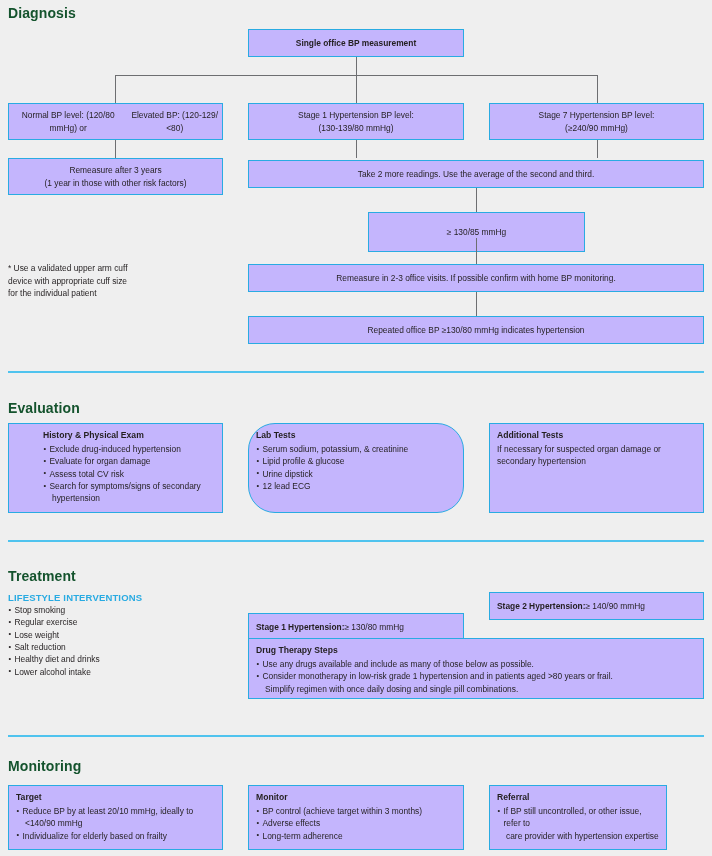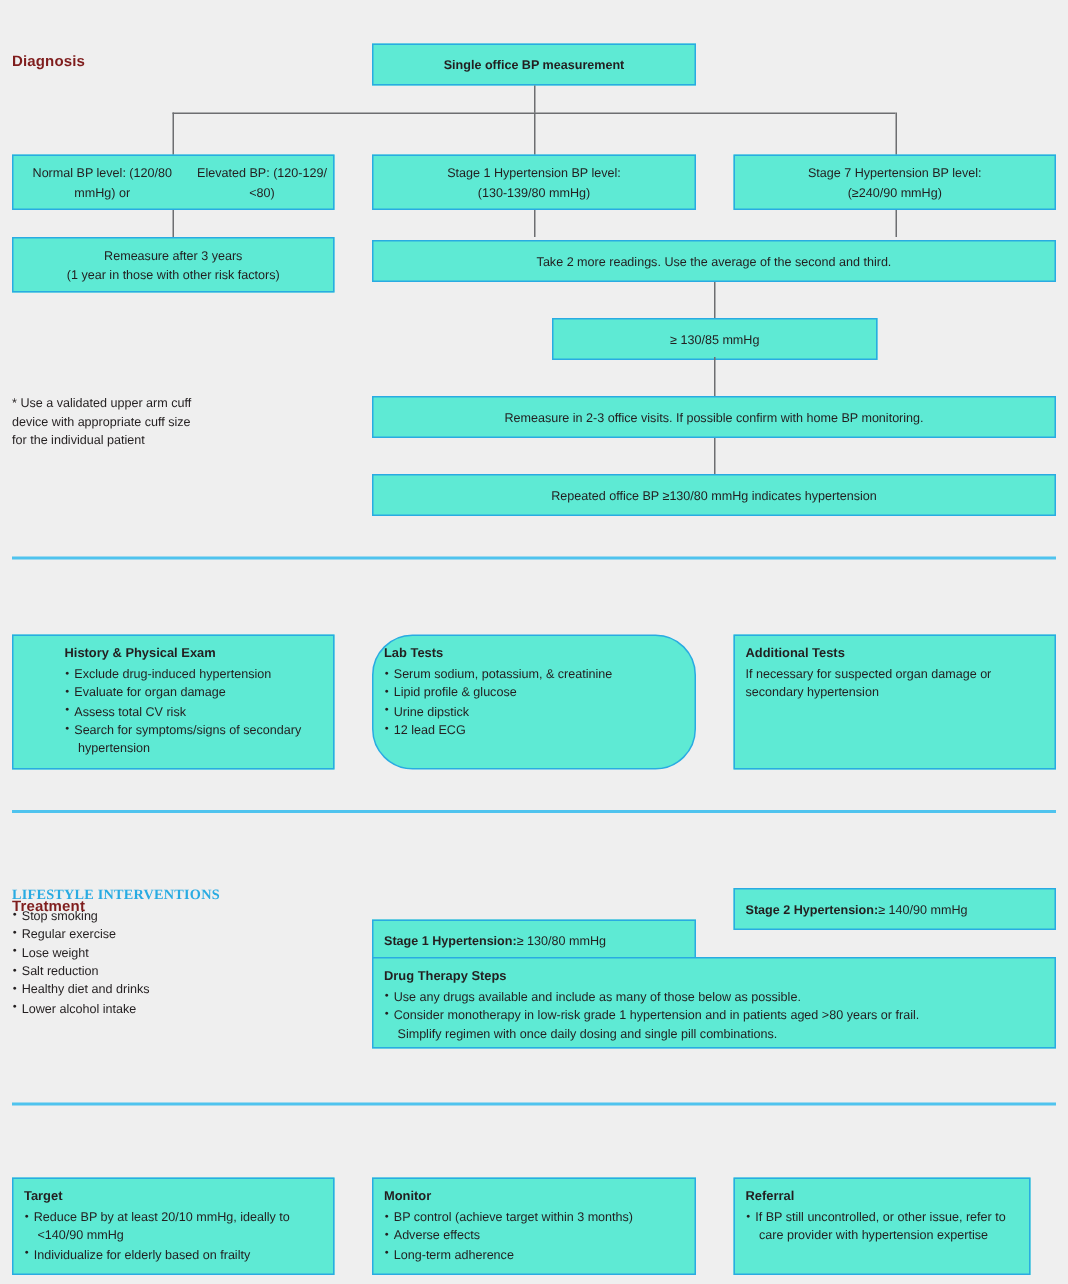--- a/index.html
+++ b/index.html
@@ -15,44 +15,42 @@
     color: #231f20;
     overflow: hidden;
   }
   .canvas { position: absolute; left: 0; top: 0; width: 712px; height: 856px; }
 
   
   .abs { position: absolute; }
 
   
   .sec-title {
-    font-size: 10px;
+    font-size: 14px;
     font-weight: bold;
-    color: #7f1d1d;
+    color: #14532d;
     letter-spacing: 0.1px;
     white-space: nowrap;
-    margin-top: 31px;
   }
   .sub-title {
     font-size: 9.5px;
     font-weight: bold;
     color: #29ABE2;
     letter-spacing: 0.15px;
     white-space: nowrap;
-    font-family: Liberation Serif, serif;
   }
   .divider {
     background: #4FC3EE;
     height: 2px;
   }
 
   
   .box {
     border: 1.6px solid #29ABE2;
-    background: #5eead4;
+    background: #c4b5fd;
     font-size: 8.4px;
     line-height: 1.45;
     color: #231f20;
   }
   .box.center {
     display: flex;
     align-items: center;
     justify-content: center;
     text-align: center;
   }
@@ -140,21 +138,21 @@
     <span>Remeasure after 3 years</span>
     <span>(1 year in those with other risk factors)</span>
   </div>
 
   <div class="abs box center" style="left:248px; top:160px; width:456px; height:28px;">
     <span>Take 2 more readings. Use the average of the second and third.</span>
   </div>
 
   <div class="conn v" style="left:476px; top:188px; height:24px;"></div>
 
-  <div class="abs box center" style="left:368px; top:212px; width:217px; height:28px;">
+  <div class="abs box center" style="left:368px; top:212px; width:217px; height:40px;">
     <span>≥ 130/85 mmHg</span>
   </div>
 
   <div class="conn v" style="left:476px; top:238px; height:26px;"></div>
 
   <div class="abs box center" style="left:248px; top:264px; width:456px; height:28px;">
     <span>Remeasure in 2-3 office visits. If possible confirm with home BP monitoring.</span>
   </div>
 
   <div class="conn v" style="left:476px; top:292px; height:24px;"></div>
@@ -247,21 +245,21 @@
 
   <div class="abs box pad" style="left:248px; top:785px; width:216px; height:65px;">
     <span class="box-title">Monitor</span>
     <ul class="blist">
       <li>BP control (achieve target within 3 months)</li>
       <li>Adverse effects</li>
       <li>Long-term adherence</li>
     </ul>
   </div>
 
-  <div class="abs box pad" style="left:489px; top:785px; width:198px; height:65px;">
+  <div class="abs box pad" style="left:489px; top:785px; width:178px; height:65px;">
     <span class="box-title">Referral</span>
     <ul class="blist">
       <li>If BP still uncontrolled, or other issue, refer to</li>
       <li class="cont">care provider with hypertension expertise</li>
     </ul>
   </div>
 
 </div>
 
 </body></html>

